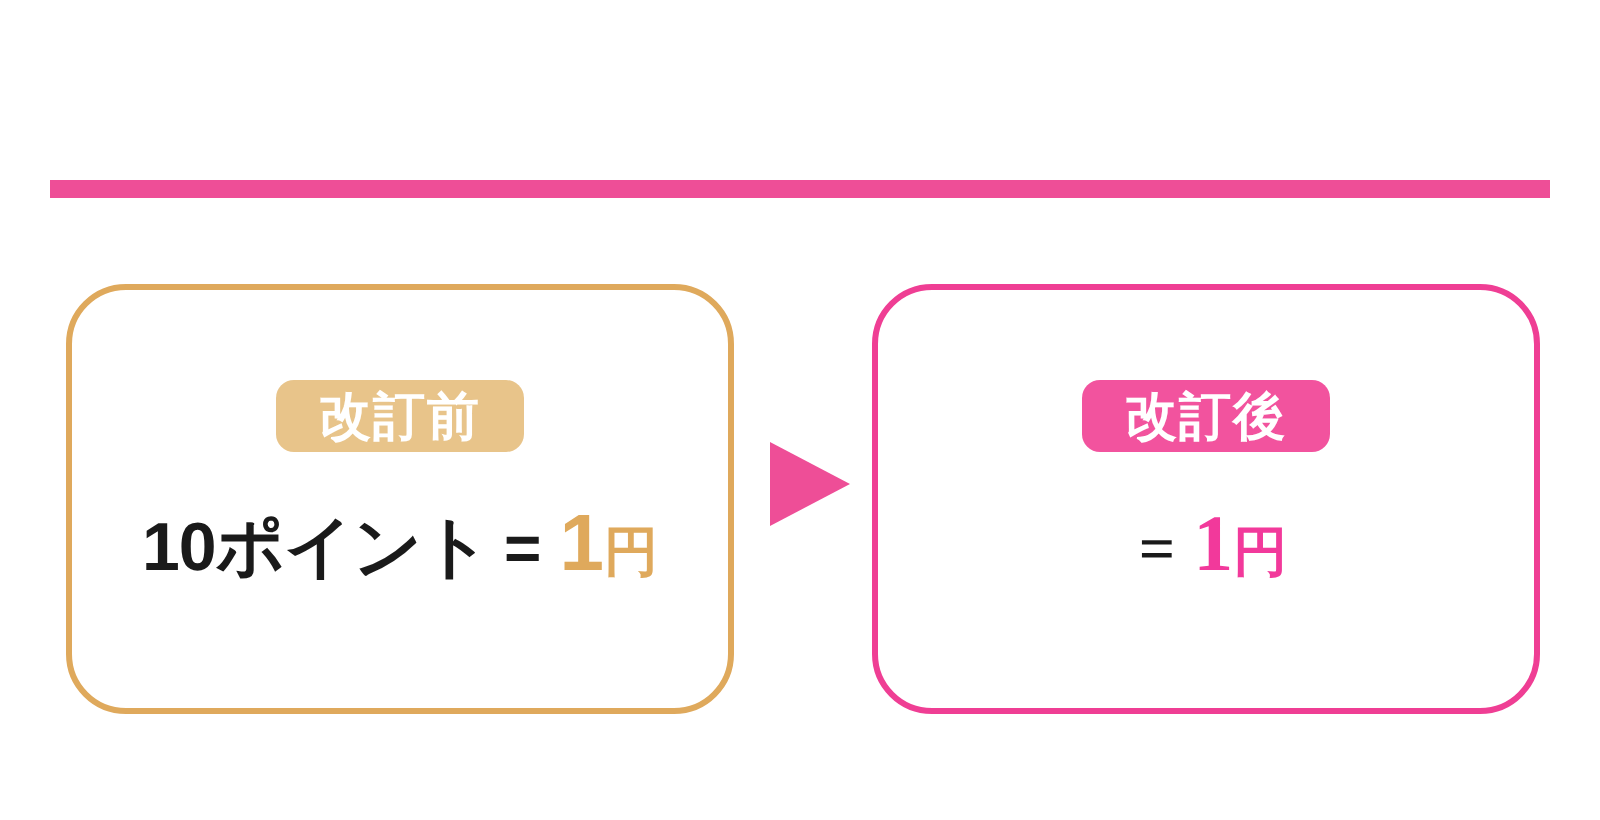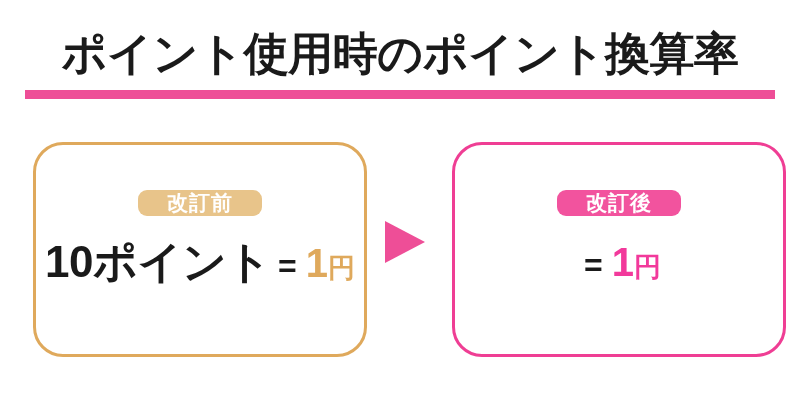--- a/index.html
+++ b/index.html
@@ -67,53 +67,54 @@
     display: flex;
     flex-direction: column;
     align-items: center;
     justify-content: flex-start;
   }
   .card.before {
     left: 33px;
     border-color: #dfa95c;
   }
   .card.after {
-    left: 452px;
+    left: 436px;
     border-color: #ef3e94;
+    font-family: Liberation Serif, serif;
   }
 
   .badge {
     margin-top: 45px;
     min-width: 124px;
-    height: 26px;
+    height: 36px;
     box-sizing: border-box;
     border-radius: 9px;
     display: flex;
     align-items: center;
     justify-content: center;
     padding: 0 16px;
-    font-size: 21px;
+    font-size: 26px;
     font-weight: 700;
     letter-spacing: 1px;
     color: #ffffff;
     white-space: nowrap;
   }
   .badge.before-badge { background: #e8c48a; }
   .badge.after-badge  { background: #f2539e; }
 
   .equation {
     margin-top: 24px;
     display: flex;
     align-items: baseline;
     justify-content: center;
     white-space: nowrap;
     font-weight: 700;
   }
   .eq-left {
-    font-size: 44px;
+    font-size: 34px;
     line-height: 44px;
     color: #1a1a1a;
     letter-spacing: -0.5px;
   }
   .eq-equals {
     font-size: 32px;
     line-height: 44px;
     color: #1a1a1a;
     margin: 0 9px 0 7px;
   }
@@ -141,21 +142,20 @@
     border-bottom: 21px solid transparent;
     border-left: 40px solid #ee4e97;
   }
 </style>
 </head>
 <body>
 
 <div class="canvas">
 
   <div class="title-block">
-    <div class="title-text">ポイント使用時のポイント換算率</div>
     <div class="title-rule"></div>
   </div>
 
   <div class="card before">
     <div class="badge before-badge">改訂前</div>
     <div class="equation">
       <span class="eq-left">10ポイント</span>
       <span class="eq-equals">=</span>
       <span class="eq-amount">1</span>
       <span class="eq-unit">円</span>

